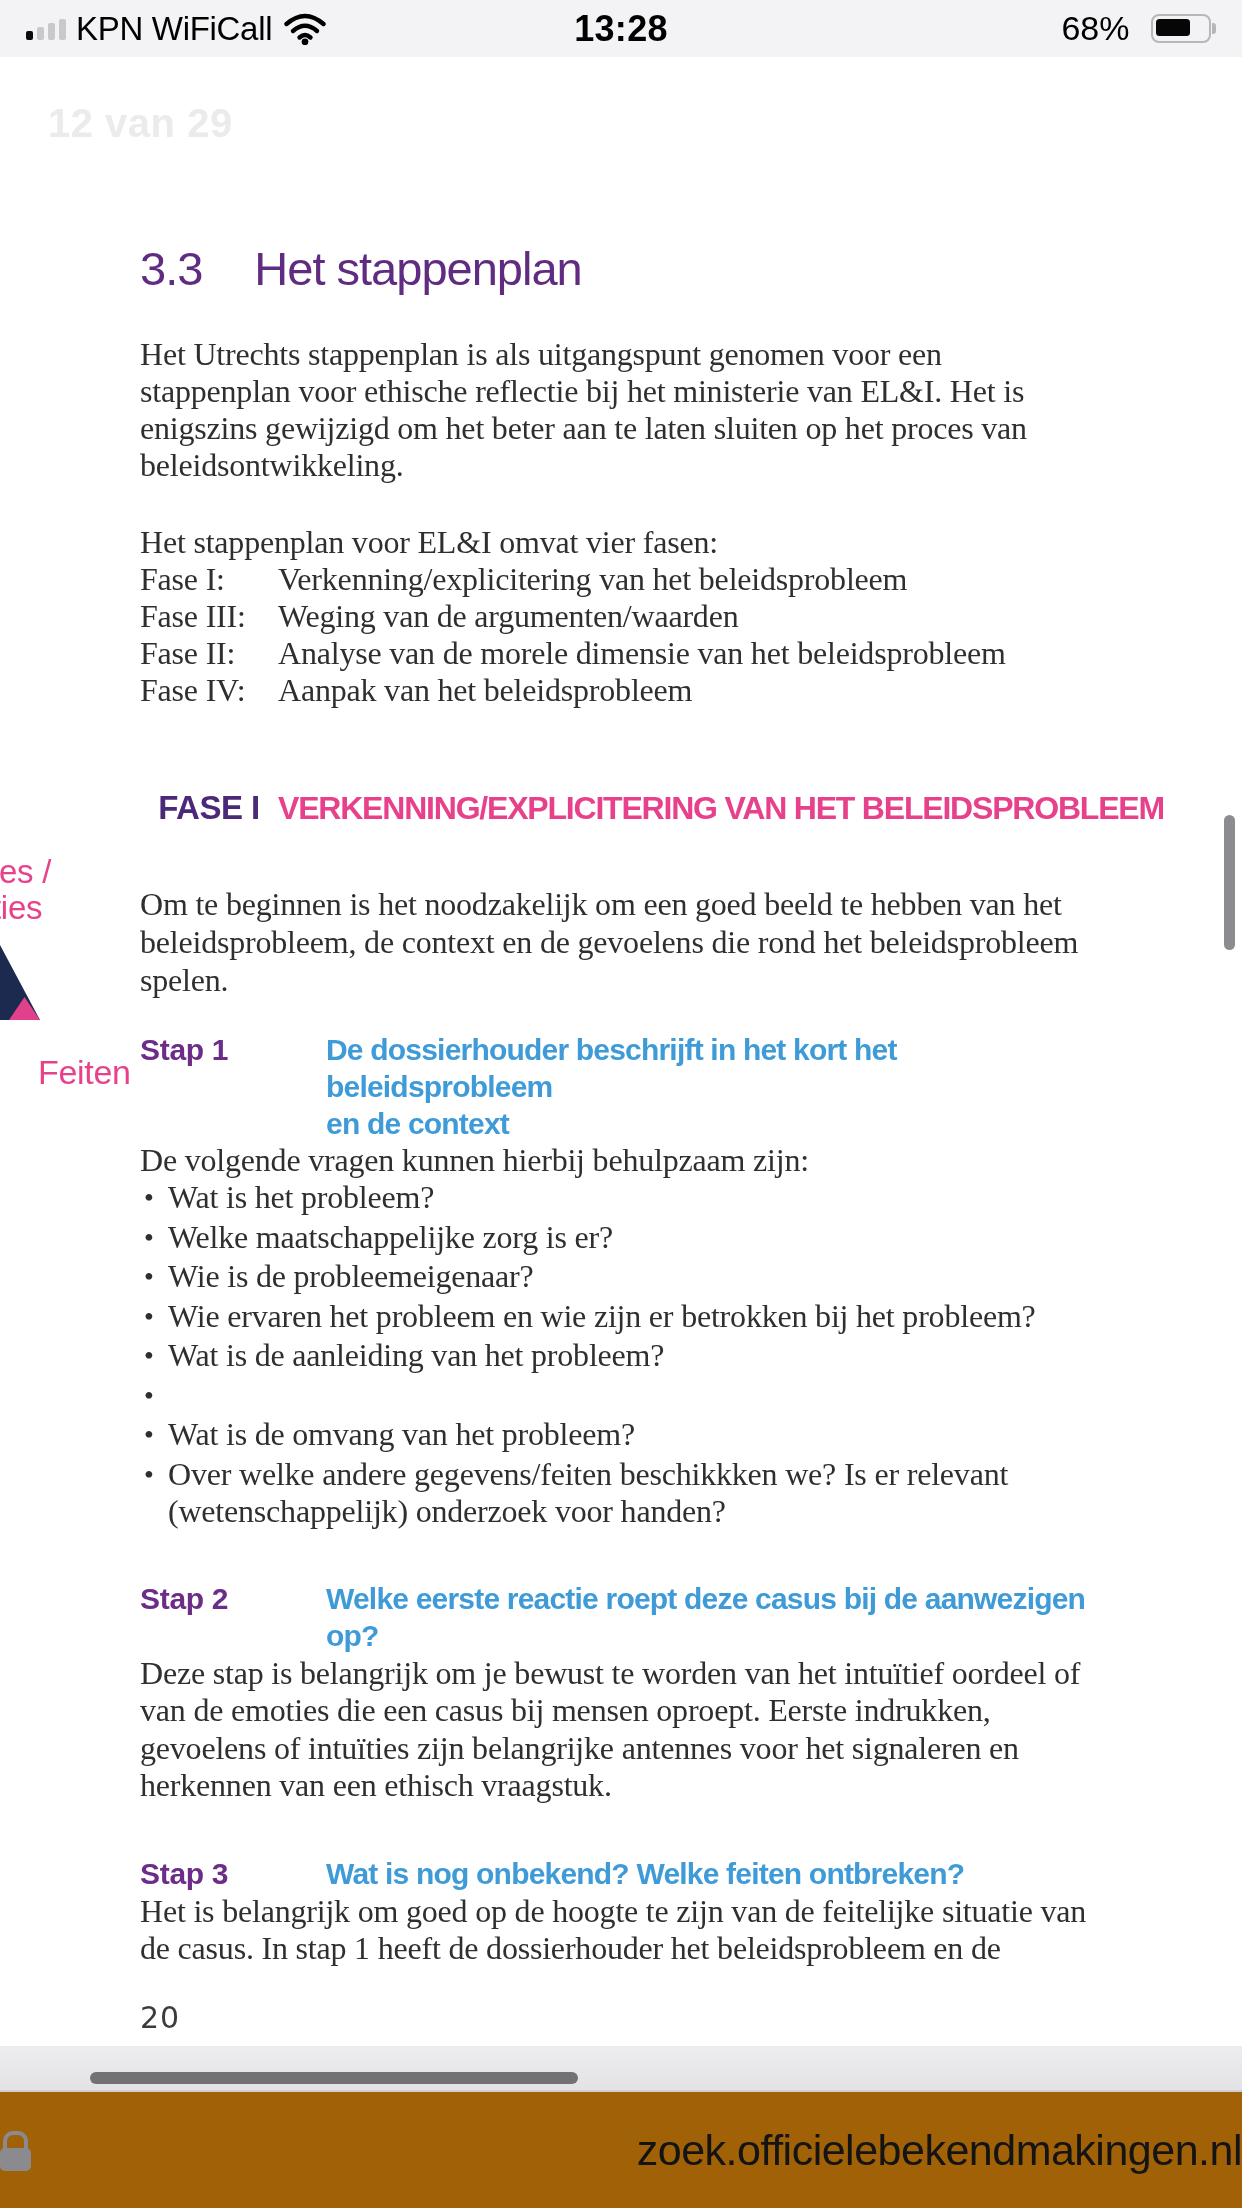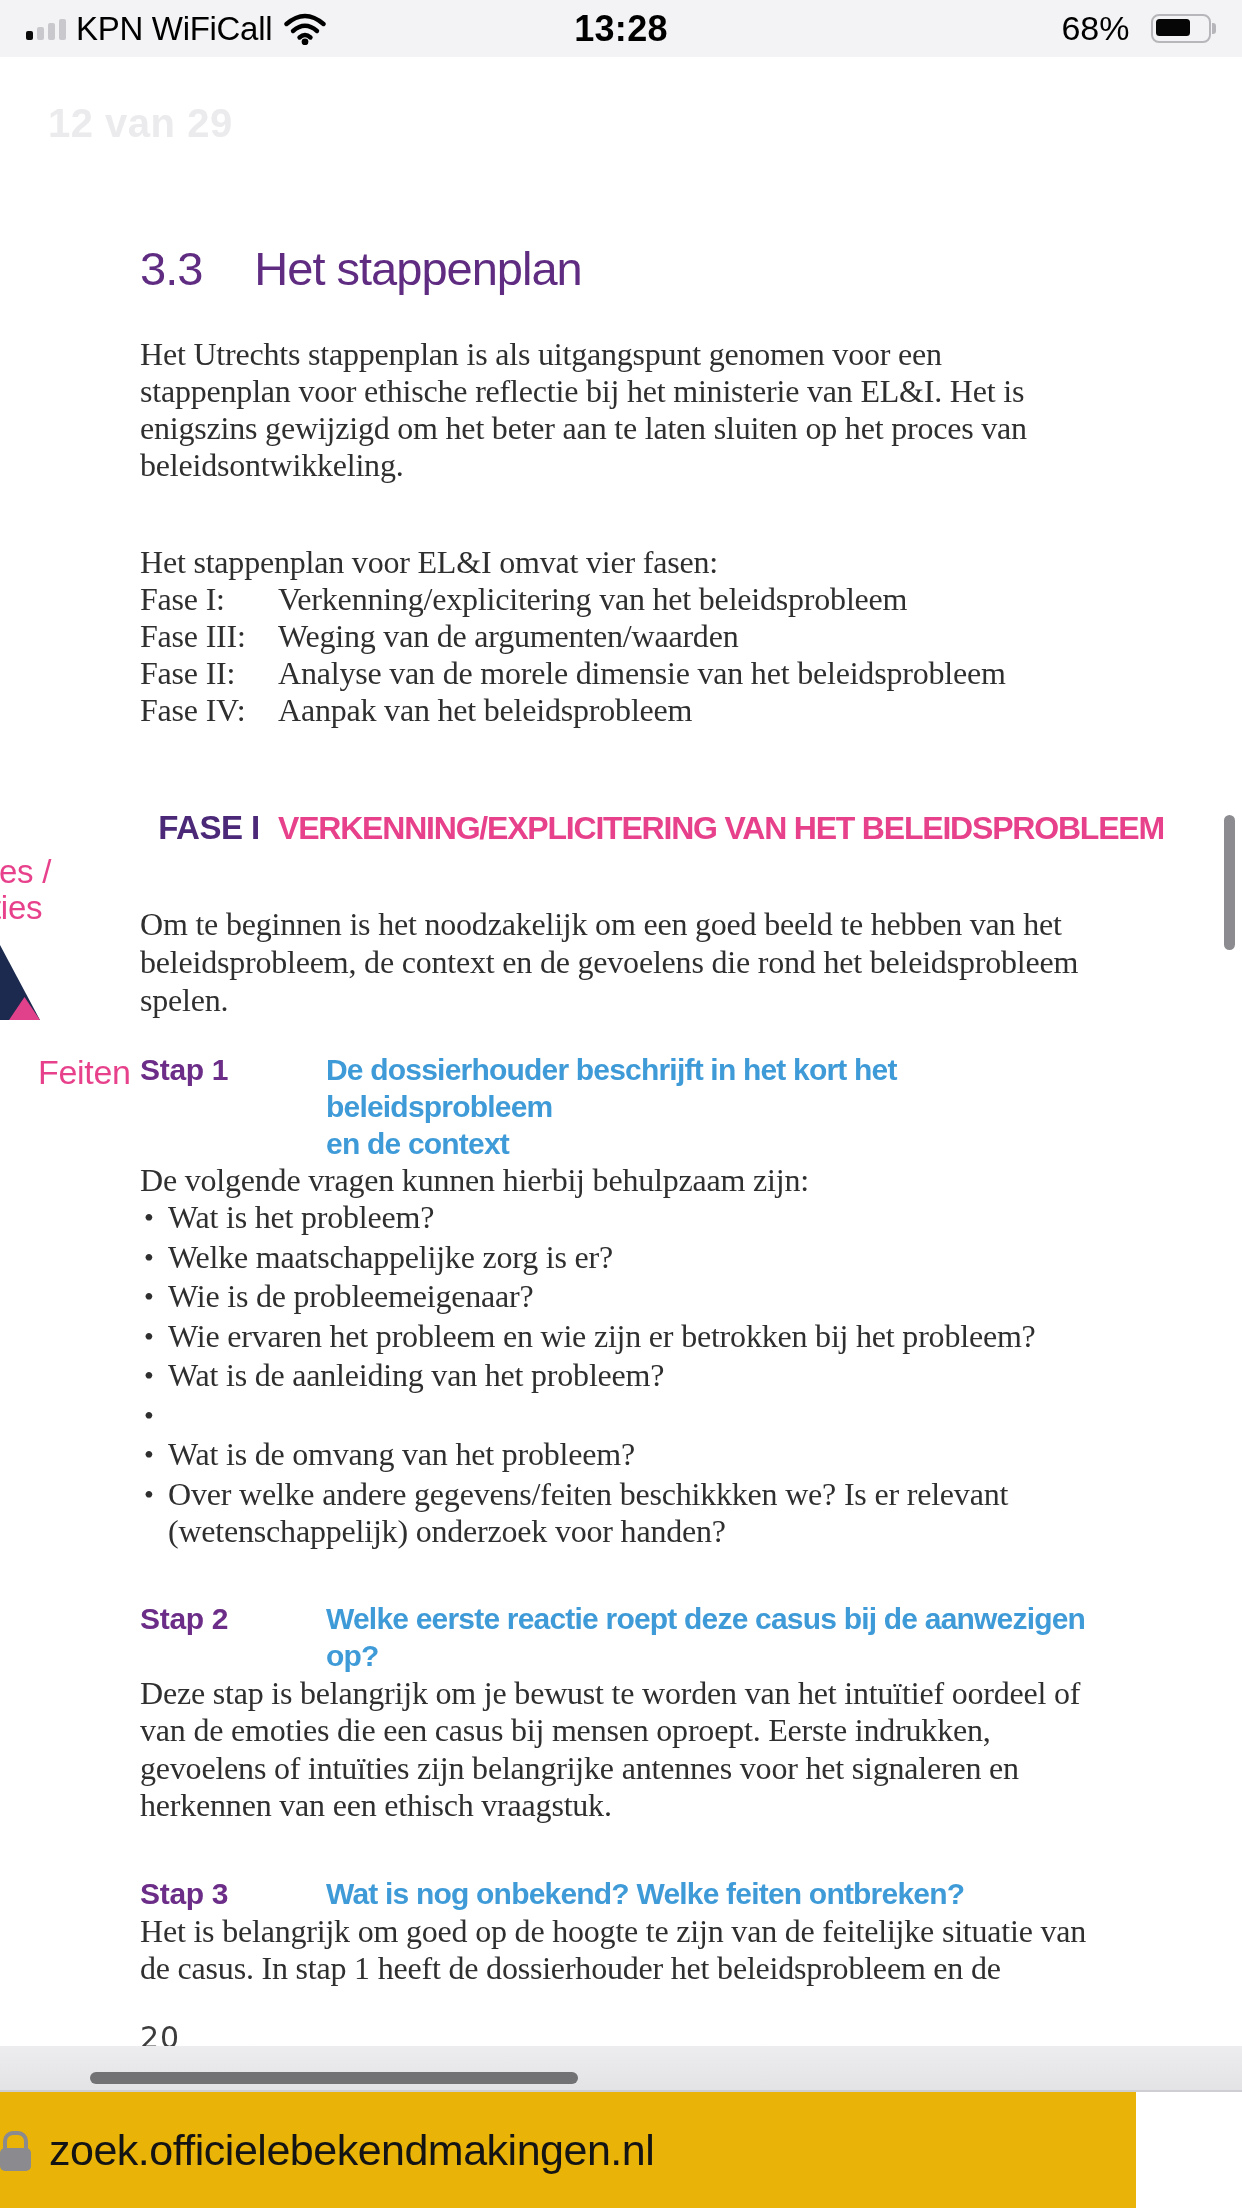--- a/index.html
+++ b/index.html
@@ -53,21 +53,21 @@
 
   
   .content{position:absolute;left:140px;top:183px;width:980px;color:#2f2f2f;}
   .serif{font-family:"Liberation Serif",serif;letter-spacing:-0.2px;}
   [data-bind-lines]{white-space:pre-line;}
 
   h2.section{
     margin:0 0 38px 0;display:flex;gap:52px;align-items:baseline;
     color:#5f2c82;font-size:47px;font-weight:500;letter-spacing:-1px;line-height:58px;
   }
-  .para{font-size:32px;line-height:37px;margin:0 0 60px 0;}
+  .para{font-size:32px;line-height:37px;margin:0 0 40px 0;}
   .fase-list{margin:0;}
   .fase-list .row{display:flex;font-size:32px;line-height:37px;}
   .col-label{flex:0 0 138px;}
   .fase-heading{
     margin-top:80px;display:flex;font-size:33px;line-height:38px;font-weight:700;white-space:nowrap;text-align:center;
   }
   .fase-heading .fh-label{flex:0 0 138px;color:#4b2878;letter-spacing:-0.5px;}
   .fase-heading .fh-title{color:#e8418c;font-weight:600;letter-spacing:-1.2px;font-size:32px;}
   .para2{margin-top:58px;font-size:32px;line-height:38px;}
 
@@ -83,22 +83,22 @@
   .step-body{font-size:32px;line-height:37.5px;margin-top:1px;}
   .page-num{margin-top:22px;font-size:30px;color:#3c3c3c;letter-spacing:1px;font-family:"DejaVu Sans",sans-serif;}
 
   
   .hband{
     position:absolute;top:2046px;left:0;width:1242px;height:46px;
     background:linear-gradient(#ededef,#e3e3e6);border-bottom:2px solid #cfcfd3;box-sizing:border-box;
   }
   .hthumb{position:absolute;left:90px;top:26px;width:488px;height:12px;background:#727275;border-radius:6px;}
   .url-bar{
-    position:absolute;top:2092px;left:0;width:1136px;height:116px;background:#eab308;
-    display:flex;align-items:center;justify-content:flex-start;gap:18px;
+    position:absolute;top:2092px;left:0;width:1242px;height:116px;background:#a16207;
+    display:flex;align-items:center;justify-content:space-between;gap:18px;
   }
   .lock{display:flex;flex-direction:column;align-items:center;margin-top:2px;}
   .lock-shackle{width:17px;height:14px;border:4.5px solid #8a8a8f;border-bottom:none;border-radius:10px 10px 0 0;}
   .lock-body{width:31px;height:23px;background:#8a8a8f;border-radius:5px;margin-top:-1px;}
   .url-text{font-size:43px;color:#141414;letter-spacing:-0.5px;}
 </style>
 </head>
 <body>
 
 <div class="status-bar">

